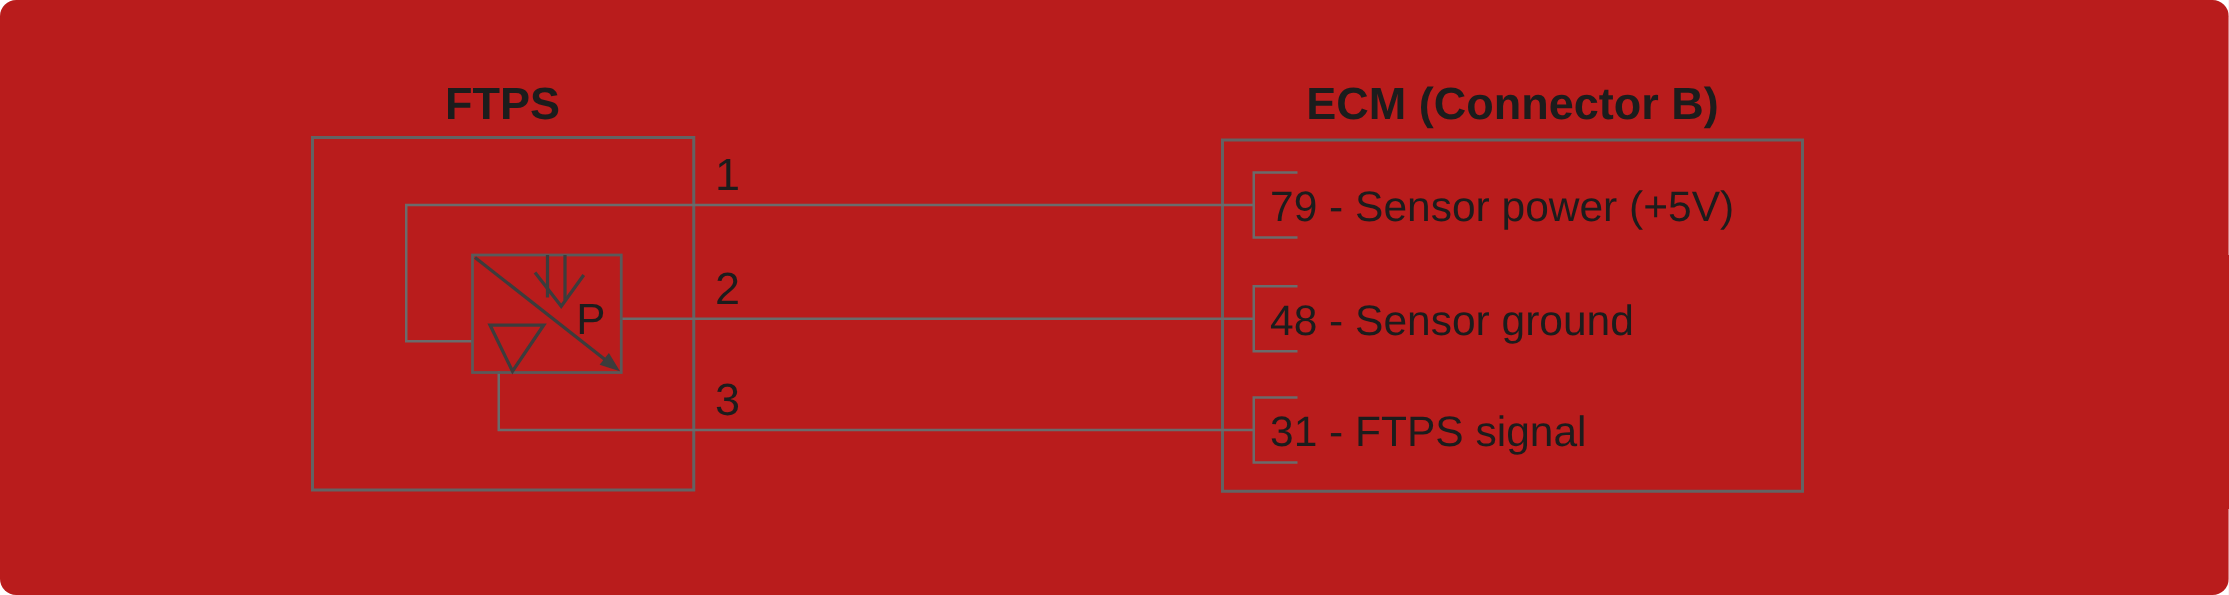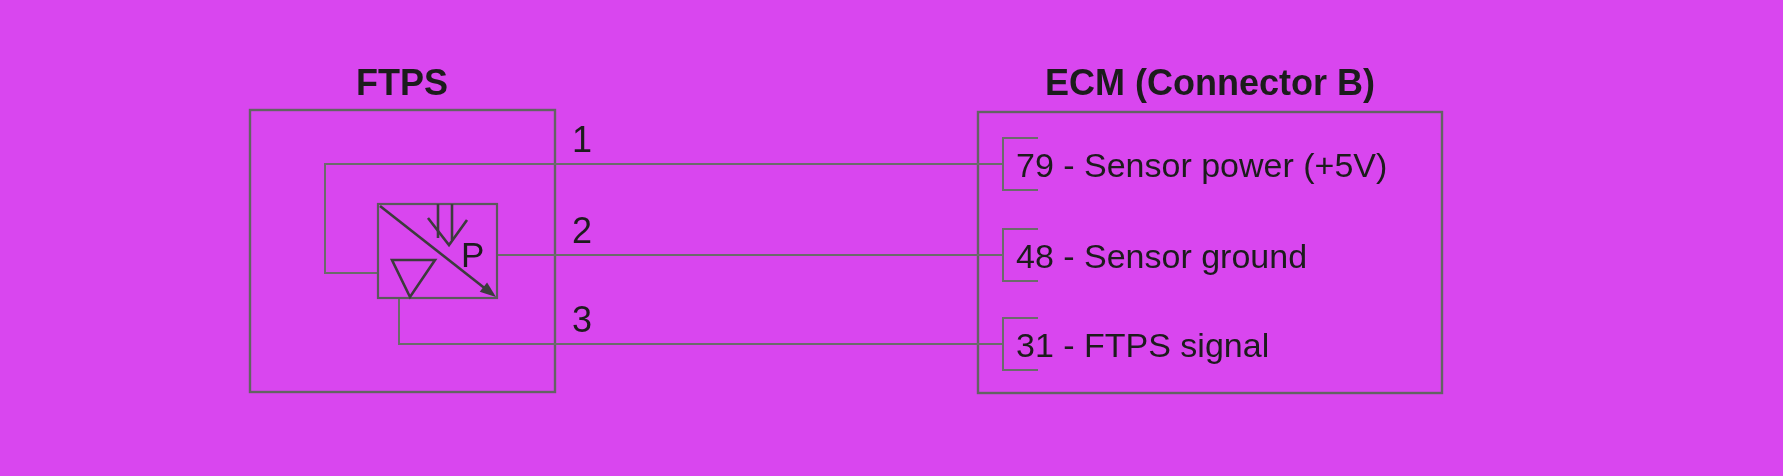--- a/index.html
+++ b/index.html
@@ -4,23 +4,24 @@
 <style>
   html, body {
     margin: 0;
     padding: 0;
     background: #ffffff;
   }
   .stage {
     position: relative;
     width: 1783px;
     height: 476px;
-    background: #d946ef;
+    background: #b91c1c;
     overflow: hidden;
     font-family: "Liberation Sans", "DejaVu Sans", sans-serif;
+    border-radius: 13px;
   }
   svg text {
     font-family: "Liberation Sans", "DejaVu Sans", sans-serif;
     fill: #1c1c1c;
   }
   .box-title   { font-size: 36px; font-weight: bold; }
   .wire-number { font-size: 36px; }
   .pin-label   { font-size: 34px; }
   .p-label     { font-size: 35px; }
   .outline     { fill: none; stroke: #636363; stroke-width: 2.4; }

